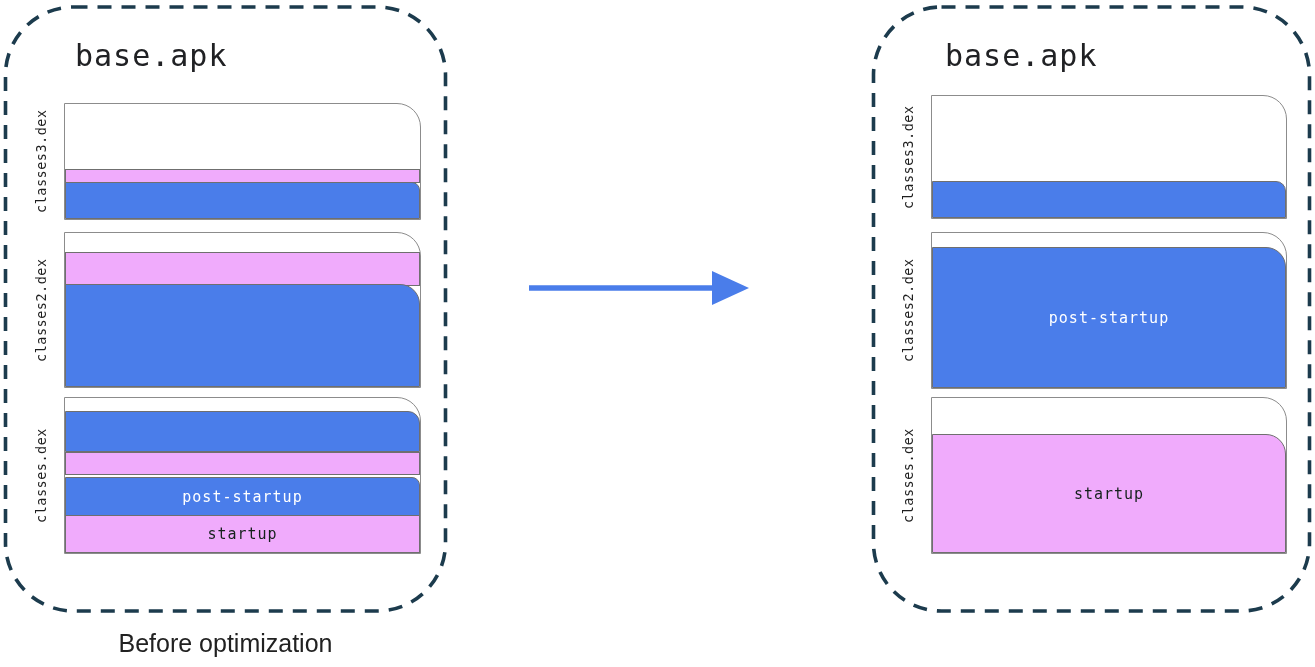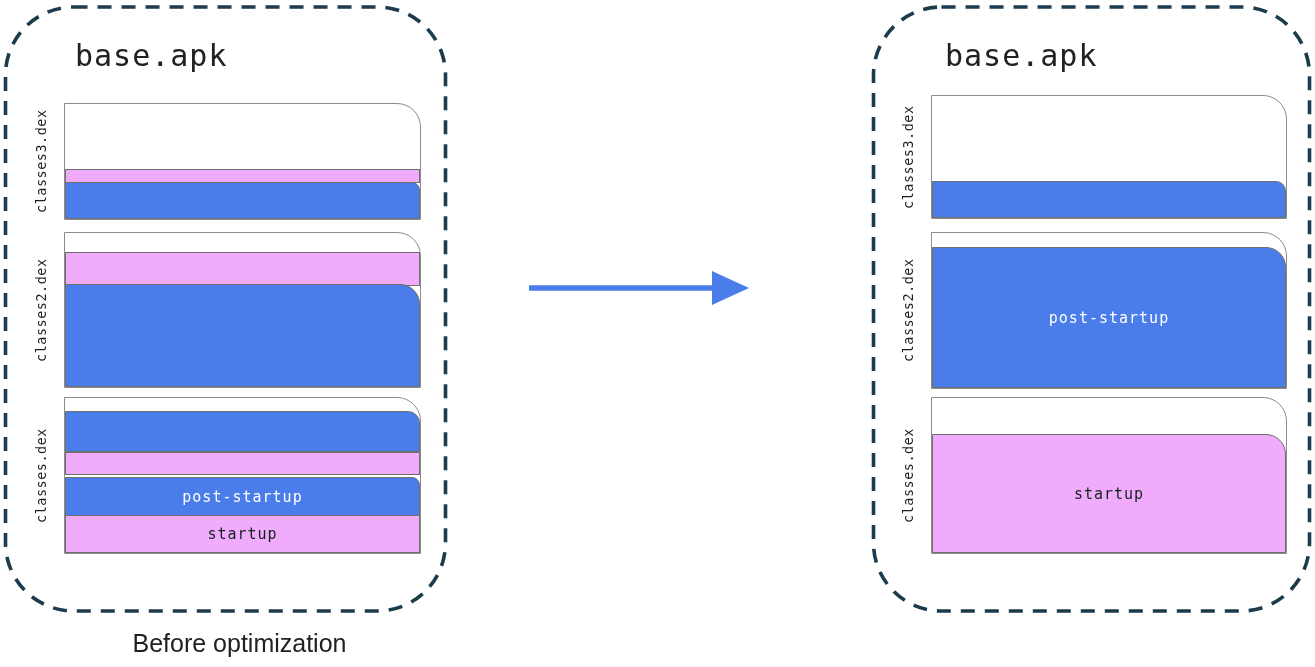--- a/index.html
+++ b/index.html
@@ -103,21 +103,21 @@
     <div class="seg blue" style="top:13px; height:41px; border-top-right-radius:12px;"></div>
     <div class="seg green" style="top:54px; height:23px;"></div>
     <div class="seg blue" style="top:79px; height:39px; border-top-right-radius:8px;">
       <div class="seg-label light">post-startup</div>
     </div>
     <div class="seg green" style="bottom:0; height:38px;">
       <div class="seg-label dark">startup</div>
     </div>
   </div>
 
-  <div class="caption" style="left:18px; top:629px; width:443px;">Before optimization</div>
+  <div class="caption" style="left:4px; top:629px; width:443px;">Before optimization</div>
 
   <div class="apk-title" style="left:945px; top:38px;">base.apk</div>
 
   <div class="vlabel" style="left:897px; top:95px; height:124px;">classes3.dex</div>
   <div class="page" style="left:931px; top:95px; width:356px; height:124px;">
     <div class="seg blue" style="bottom:0; height:37px; border-top-right-radius:10px;"></div>
   </div>
 
   <div class="vlabel" style="left:897px; top:232px; height:157px;">classes2.dex</div>
   <div class="page" style="left:931px; top:232px; width:356px; height:157px;">

